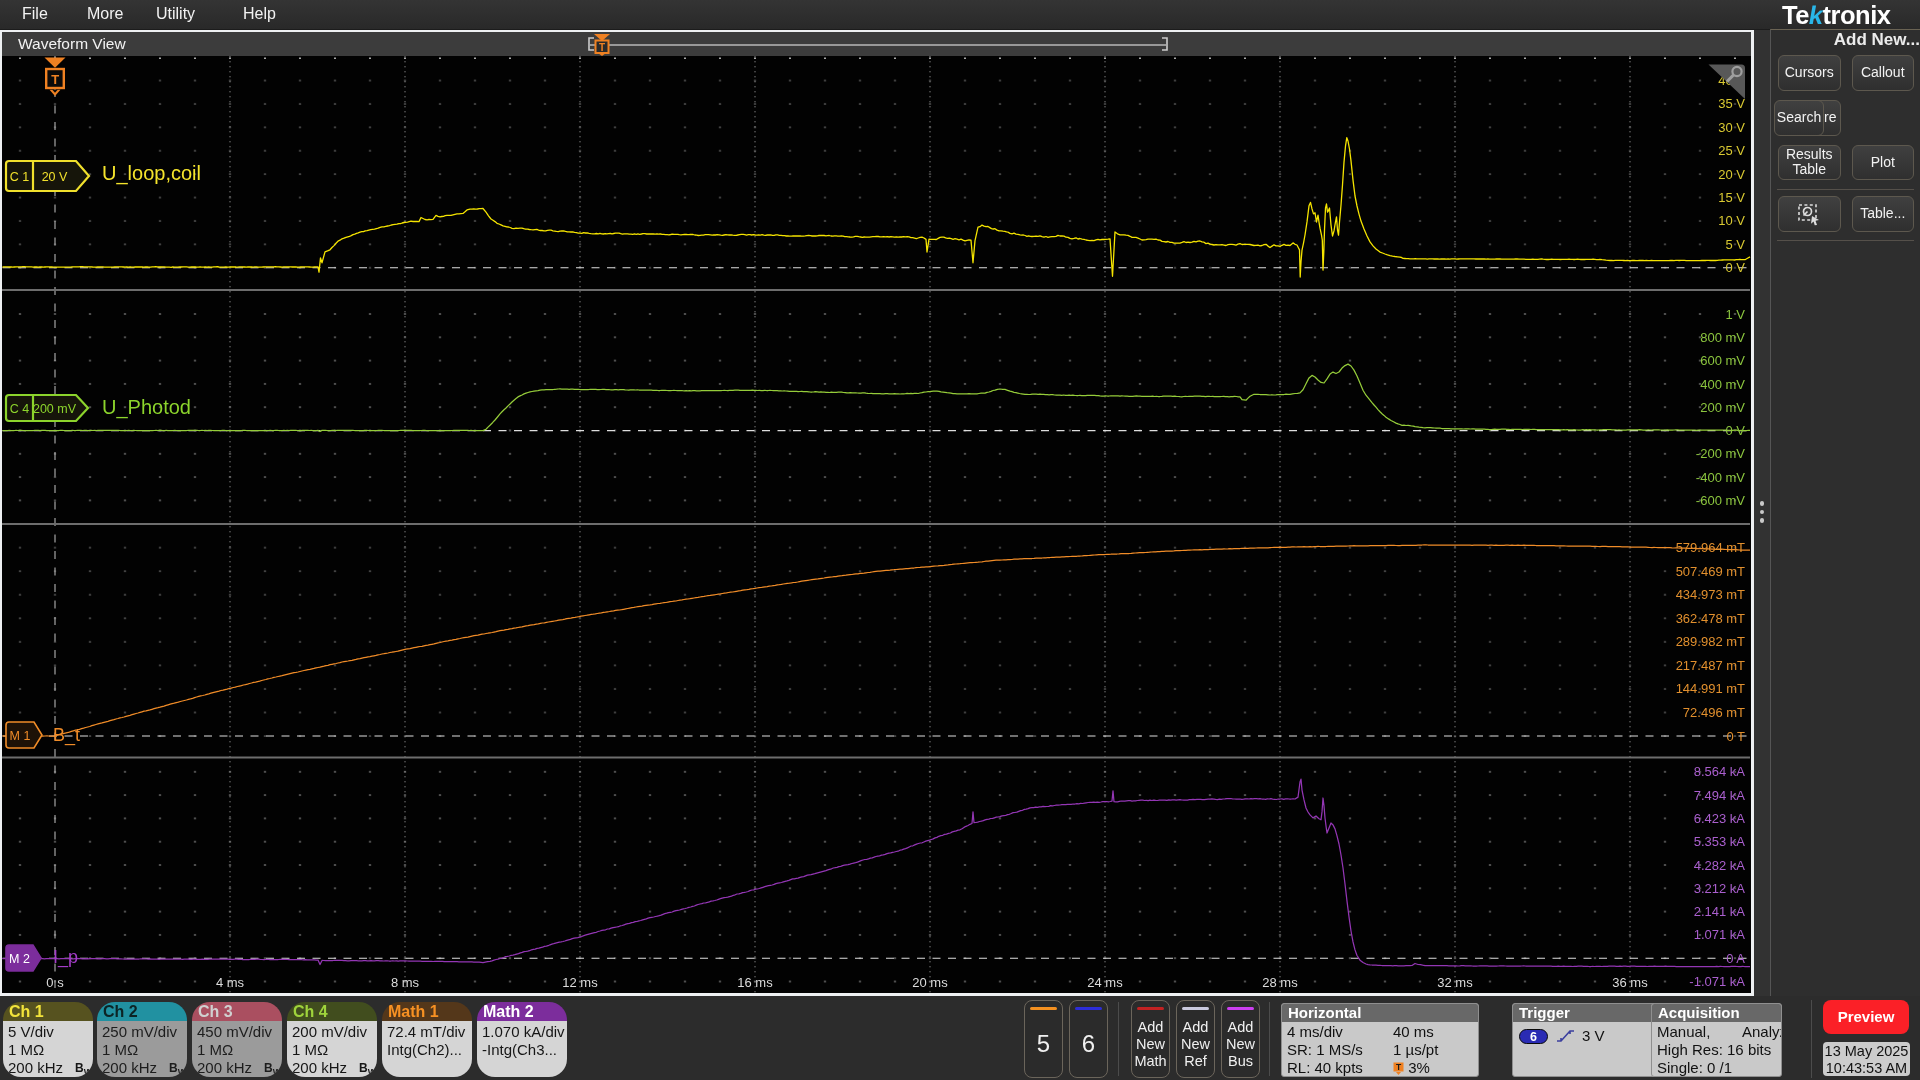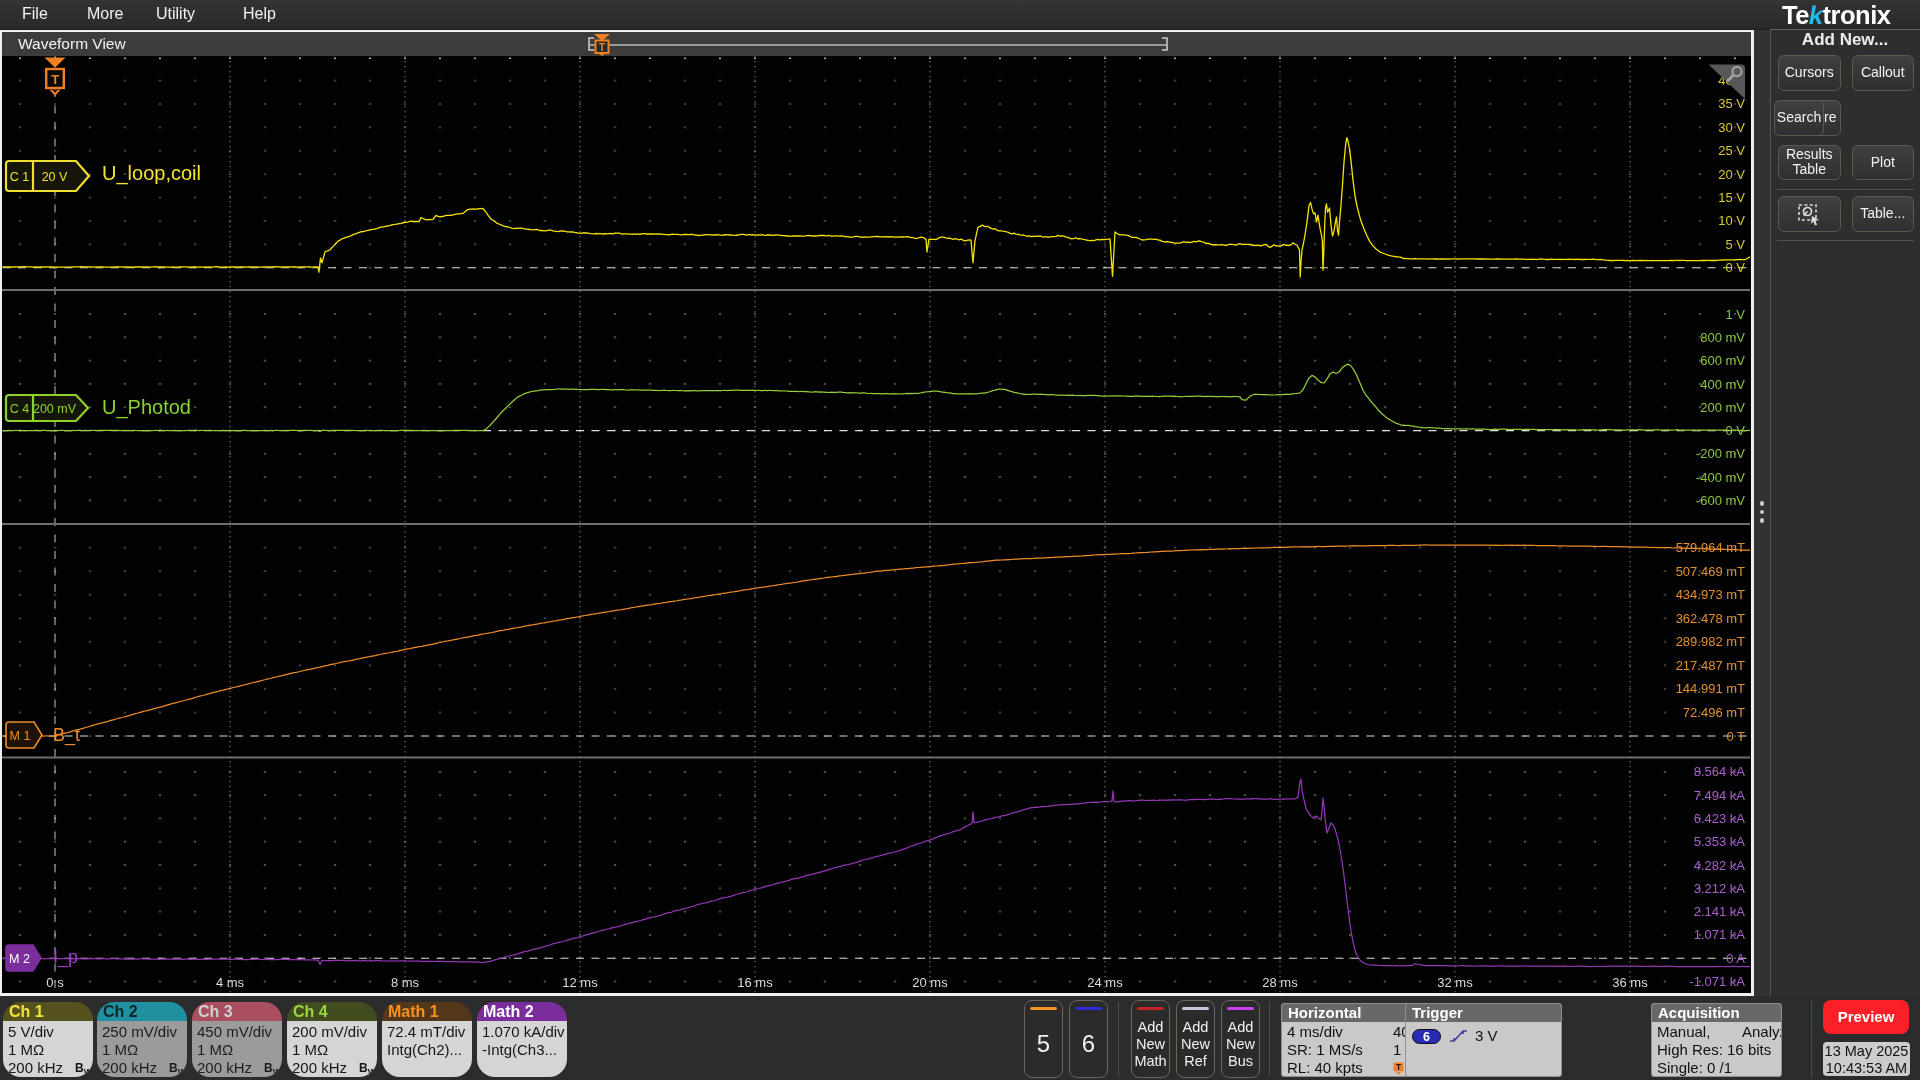--- a/index.html
+++ b/index.html
@@ -153,21 +153,21 @@
     <rect x="46.2" y="69" width="17.6" height="19" fill="#0a0a0a" stroke="#ef8122" stroke-width="2.4"></rect>
     <text x="55.2" y="84" text-anchor="middle" font-size="13" font-weight="bold" fill="#ef8122">T</text>
     <polygon points="49.5,89.7 60.5,89.7 55,96" fill="#ef8122"></polygon>
     <polygon points="52.3,89.7 57.7,89.7 55,92.8" fill="#0a0a0a"></polygon>
     <path d="M1708.5,64.5 h33 q3.5,0 3.5,3.5 v31 z" fill="#585858"></path>
     <circle cx="1737" cy="71.5" r="4.6" fill="none" stroke="#9f9f9f" stroke-width="2.2"></circle>
     <line x1="1733.6" y1="74.9" x2="1727" y2="81.5" stroke="#9f9f9f" stroke-width="3"></line>
   </svg>
 <div class="abs sidebar"></div>
 <div class="abs" style="left:1782px;top:1px;width:124px;height:28px;color:#fff;font-size:25.5px;font-weight:bold;letter-spacing:-0.5px">Te<span style="color:#29b6e8;display:inline-block;transform:skewX(-10deg)">k</span>tronix</div>
-<div class="abs" style="left:1770px;top:30px;width:150px;text-align:center;color:#ececec;font-weight:bold;font-size:17px">Add New...</div>
+<div class="abs" style="left:1770px;top:30px;width:150px;text-align:right;color:#ececec;font-weight:bold;font-size:17px">Add New...</div>
 <div class="btn" style="left:1778px;top:55px;width:62.5px;height:35.5px">Cursors</div>
 <div class="btn" style="left:1851.5px;top:55px;width:62.5px;height:35.5px">Callout</div>
 <div class="btn" style="left:1778px;top:100px;width:62.5px;height:35.5px">Measure</div>
 <div class="btn" style="left:1774px;top:100px;width:50px;height:35.5px">Search</div>
 <div class="btn" style="left:1778px;top:144.5px;width:62.5px;height:35.5px">Results<br>Table</div>
 <div class="btn" style="left:1851.5px;top:144.5px;width:62.5px;height:35.5px">Plot</div>
 <div class="btn" style="left:1851.5px;top:196px;width:62.5px;height:35.5px">Table...</div>
 <div class="btn" style="left:1778px;top:196px;width:62.5px;height:35.5px">
     <svg width="26" height="24" viewBox="0 0 26 24">
       <rect x="3" y="3" width="17" height="15" fill="none" stroke="#ddd" stroke-width="1.6" stroke-dasharray="3 2.4"></rect>
@@ -252,21 +252,21 @@
     <div class="bd">
       <div>4 ms/div<span style="position:absolute;left:111px">40 ms</span></div>
       <div>SR: 1 MS/s<span style="position:absolute;left:111px">1 µs/pt</span></div>
       <div>RL: 40 kpts<span style="position:absolute;left:111px"><svg width="11" height="13" viewBox="0 0 11 13" style="vertical-align:-2px">
             <rect x="0.5" y="0.5" width="10" height="9" fill="#ef8122"></rect>
             <text x="5.5" y="8" text-anchor="middle" font-size="8.5" font-weight="bold" fill="#1a1a1a" font-family="Liberation Sans">T</text>
             <polygon points="3,10 8,10 5.5,13" fill="#ef8122"></polygon>
           </svg> 3%</span></div>
     </div>
   </div>
-<div class="ipanel" style="left:1405px;width:157px">
+<div class="ipanel" style="left:1512px;width:157px">
     <div class="hd">Trigger</div>
     <div class="bd" style="padding-top:5px"><span style="display:inline-block;margin-left:1px;width:29px;height:15px;background:#2a2bb4;border:1.5px solid #0a0a0a;border-radius:8px;color:#fff;font-weight:bold;font-size:12.5px;text-align:center;line-height:14px">6</span><svg width="20" height="15" viewBox="0 0 20 15" style="margin-left:8px;vertical-align:-2px">
         <path d="M1,13 h4 l9,-10 h4 M5,13 v-3 M14,3 v3" fill="none" stroke="#3b3f9e" stroke-width="1.6"></path>
       </svg><span style="margin-left:6px">3 V</span></div>
   </div>
 <div class="ipanel" style="left:1651px;width:131px">
     <div class="hd">Acquisition</div>
     <div class="bd">
       <div>Manual,<span style="position:absolute;left:90px">Analyze</span></div>
       <div>High Res: 16 bits</div>

